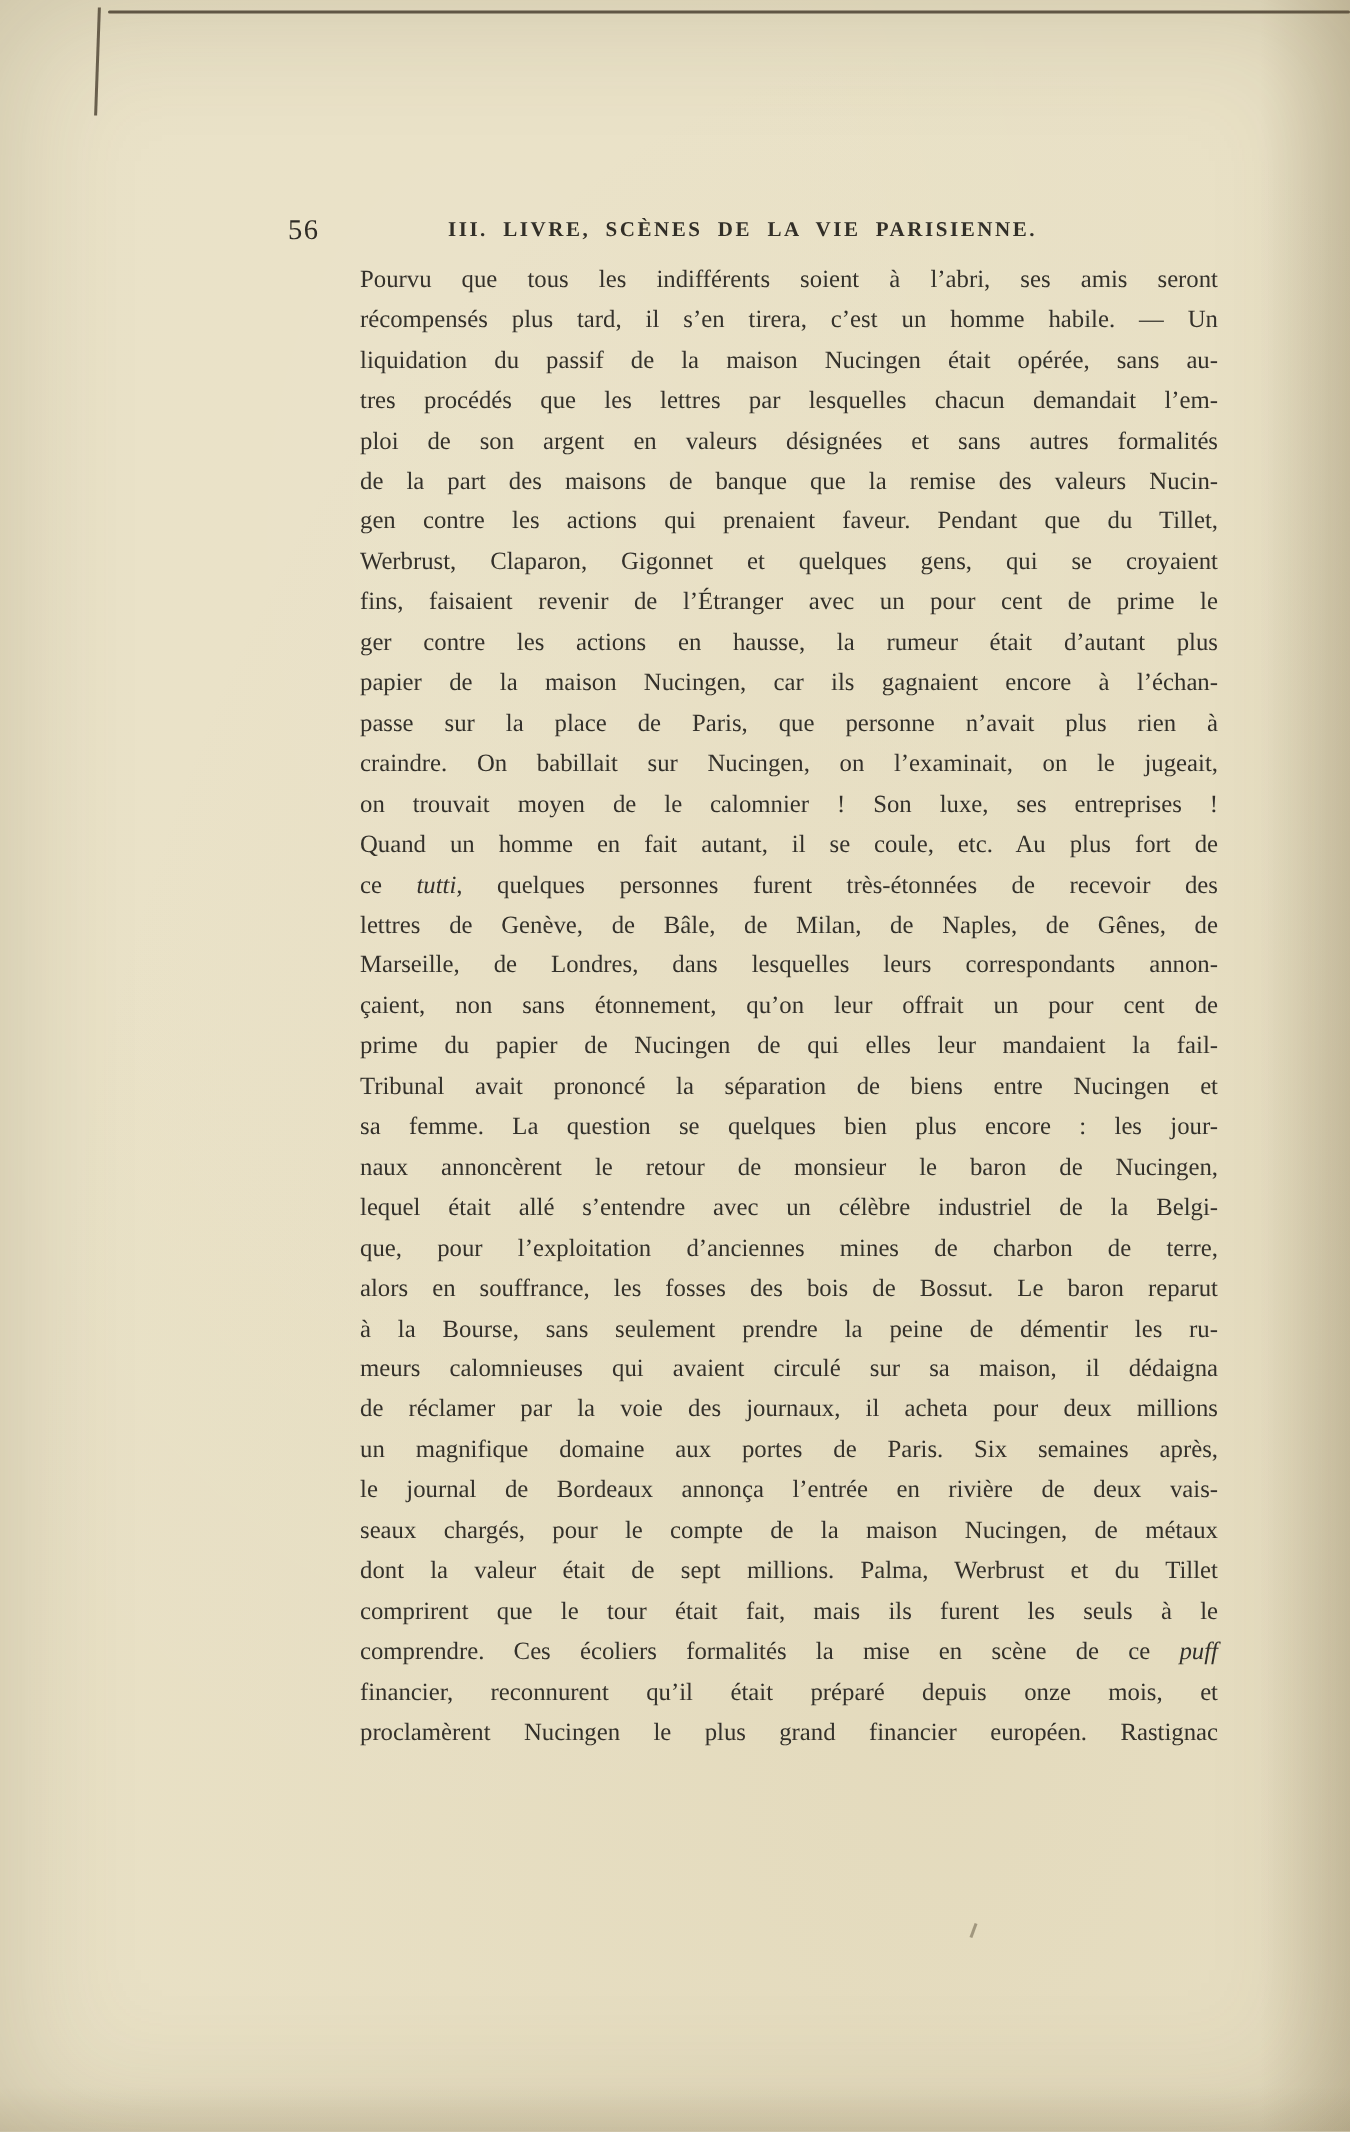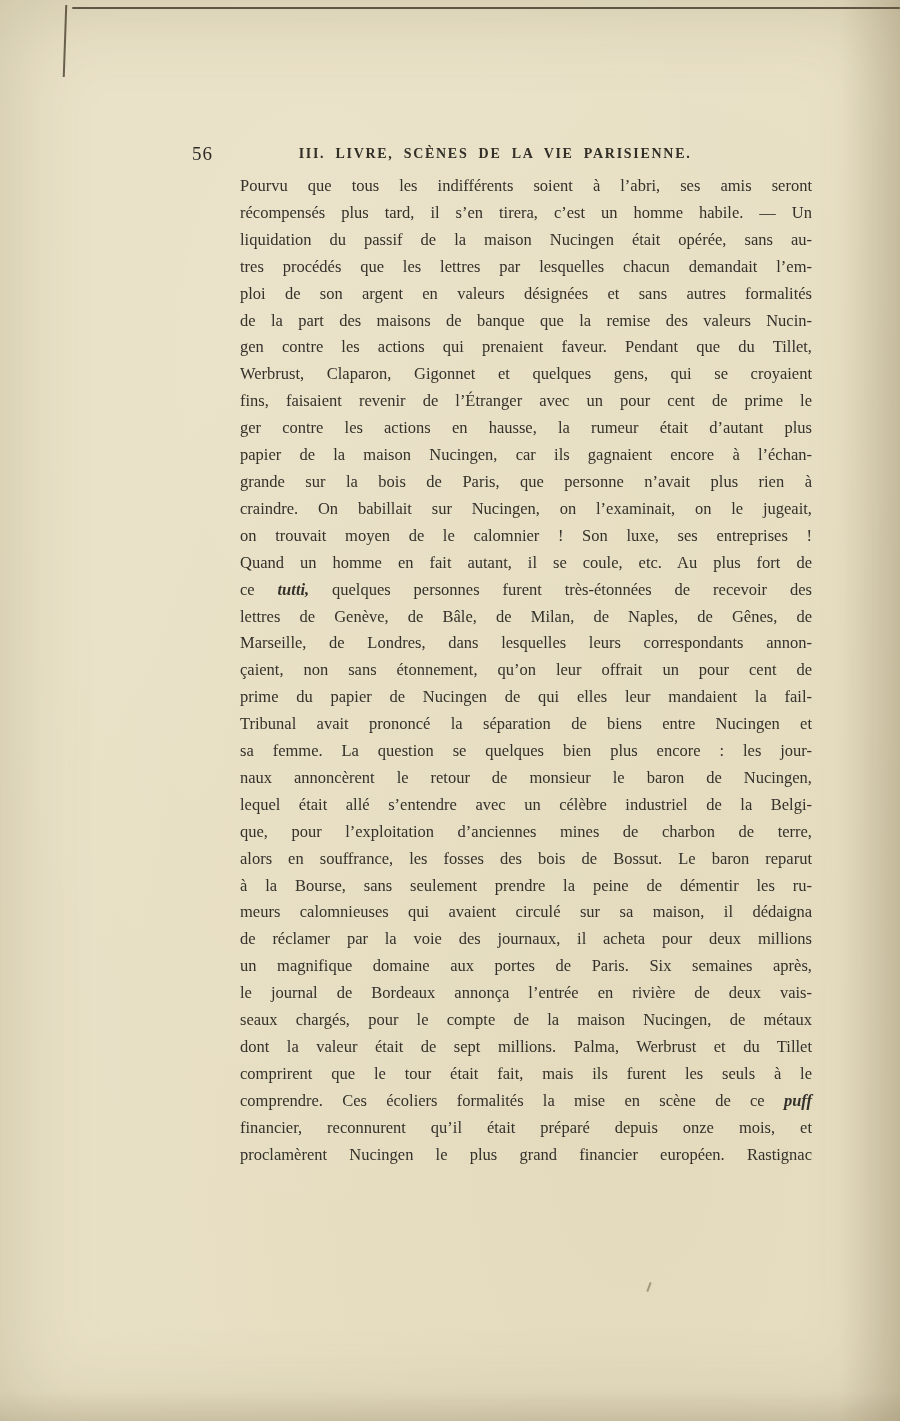--- a/index.html
+++ b/index.html
@@ -55,21 +55,21 @@
     position: absolute; left: 204px; top: 173px; width: 572px; margin-left: 36px;
   }
   .line {
     font-size: 16.5px;
     line-height: 26.9px;
     text-align: justify;
     -moz-text-align-last: justify;
     text-align-last: justify;
     color: #34312b;
   }
-  .line i { font-style: italic; font-weight: bold; }
+  .line i { font-style: italic; }
   .speck {
     position: absolute; left: 648px; top: 1282px; width: 2px; height: 10px;
     background: #6a5f48; opacity: 0.55; transform: rotate(20deg);
   }
 </style>
 </head>
 <body>
 
 <div class="scan">
 
@@ -90,21 +90,21 @@
       <div class="line"><span>récompensés plus tard, il s’en tirera, c’est un homme habile. — Un</span></div>
       <div class="line"><span>liquidation du passif de la maison Nucingen était opérée, sans au-</span></div>
       <div class="line"><span>tres procédés que les lettres par lesquelles chacun demandait l’em-</span></div>
       <div class="line"><span>ploi de son argent en valeurs désignées et sans autres formalités</span></div>
       <div class="line"><span>de la part des maisons de banque que la remise des valeurs Nucin-</span></div>
       <div class="line"><span>gen contre les actions qui prenaient faveur. Pendant que du Tillet,</span></div>
       <div class="line"><span>Werbrust, Claparon, Gigonnet et quelques gens, qui se croyaient</span></div>
       <div class="line"><span>fins, faisaient revenir de l’Étranger avec un pour cent de prime le</span></div>
       <div class="line"><span>ger contre les actions en hausse, la rumeur était d’autant plus</span></div>
       <div class="line"><span>papier de la maison Nucingen, car ils gagnaient encore à l’échan-</span></div>
-      <div class="line"><span>grande sur la bois de Paris, que personne n’avait plus rien à</span></div>
+      <div class="line"><span>passe sur la place de Paris, que personne n’avait plus rien à</span></div>
       <div class="line"><span>craindre. On babillait sur Nucingen, on l’examinait, on le jugeait,</span></div>
       <div class="line"><span>on trouvait moyen de le calomnier ! Son luxe, ses entreprises !</span></div>
       <div class="line"><span>Quand un homme en fait autant, il se coule, etc. Au plus fort de</span></div>
       <div class="line"><span>ce </span><i>tutti,</i><span> quelques personnes furent très-étonnées de recevoir des</span></div>
       <div class="line"><span>lettres de Genève, de Bâle, de Milan, de Naples, de Gênes, de</span></div>
       <div class="line"><span>Marseille, de Londres, dans lesquelles leurs correspondants annon-</span></div>
       <div class="line"><span>çaient, non sans étonnement, qu’on leur offrait un pour cent de</span></div>
       <div class="line"><span>prime du papier de Nucingen de qui elles leur mandaient la fail-</span></div>
       <div class="line"><span>Tribunal avait prononcé la séparation de biens entre Nucingen et</span></div>
       <div class="line"><span>sa femme. La question se quelques bien plus encore : les jour-</span></div>

